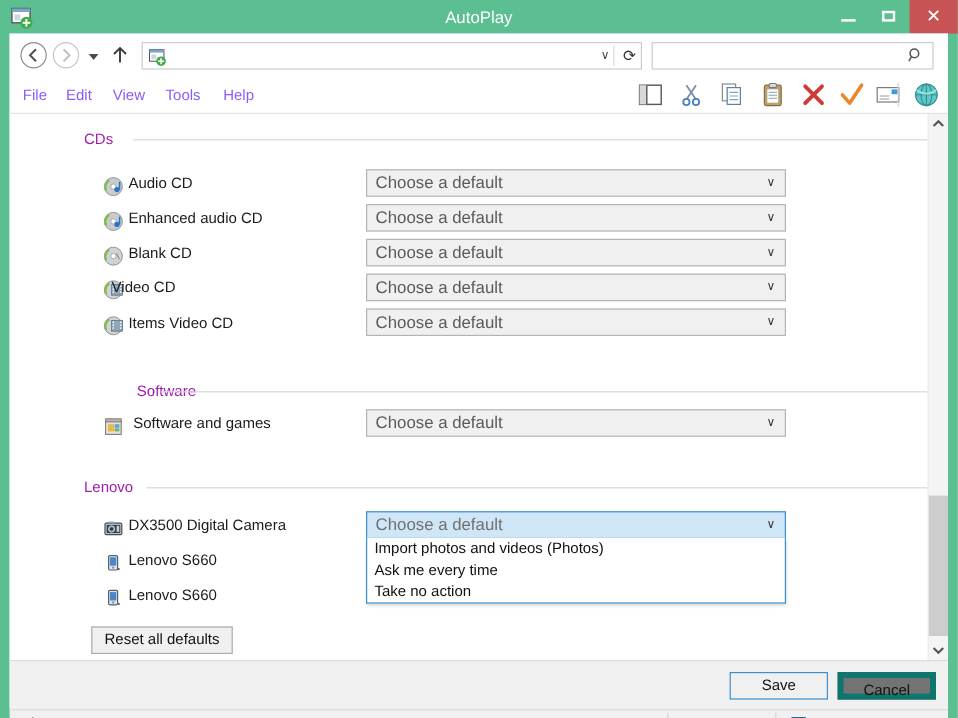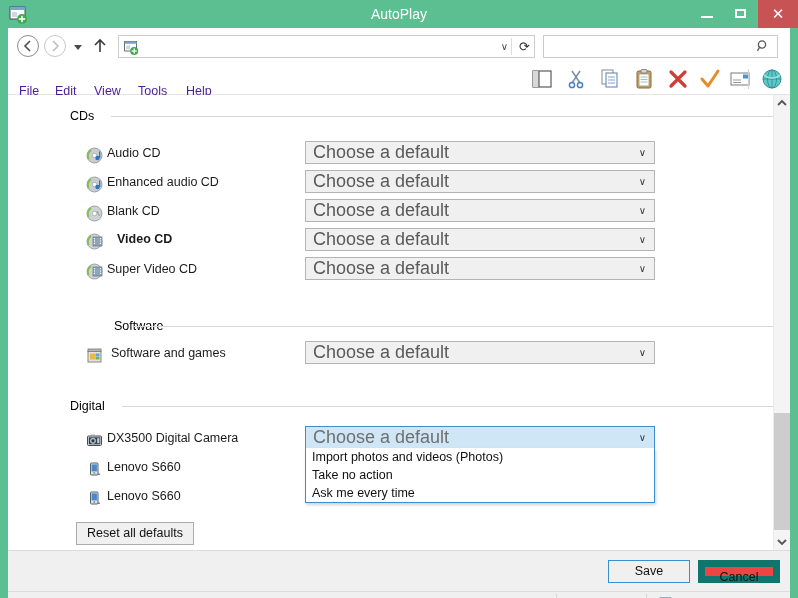--- a/index.html
+++ b/index.html
@@ -137,41 +137,41 @@
   }
 
   
   .menubar {
     position: absolute; left: 0; top: 36px;
     width: 782px; height: 30px;
     background: #ffffff;
     border-bottom: 1px solid #e3e3e3;
   }
   .menu-item {
-    position: absolute; top: 12px; height: 30px; line-height: 30px;
-    font-size: 12.5px; color: #4c1d95;
+    position: absolute; top: 0; height: 30px; line-height: 30px;
+    font-size: 12.5px; color: #8b5cf6;
   }
   .toolbar-icon {
     position: absolute; top: 4px; width: 24px; height: 22px;
   }
   .tb-divider {
     position: absolute; left: 740px; top: 5px; width: 1px; height: 20px; background: #d0d0d0;
   }
 
   
   .content {
     position: absolute; left: 0; top: 67px;
     width: 782px; height: 455px;
     background: #ffffff;
     overflow: hidden;
   }
 
   .group-head {
     position: absolute;
-    font-size: 12.5px; color: #000000;
+    font-size: 12.5px; color: #a21caf;
     white-space: nowrap;
   }
   .group-rule {
     position: absolute; height: 1px; background: #d6d6d6;
   }
 
   .row-label {
     position: absolute;
     font-size: 12.5px; color: #1b1b1b;
     white-space: nowrap;
@@ -182,21 +182,21 @@
 
   .combo {
     position: absolute;
     width: 350px; height: 23px;
     background: #f0f0f0;
     border: 1px solid #b4b4b4;
     box-sizing: border-box;
   }
   .combo-text {
     position: absolute; left: 7px; top: 0; height: 21px; line-height: 21px;
-    font-size: 18px; color: #5a5a5a;
+    font-size: 14px; color: #5a5a5a;
   }
   .combo-caret {
     position: absolute; right: 8px; top: 0; height: 21px; line-height: 21px;
     font-size: 10px; color: #3a3a3a;
   }
 
   
   .combo-open {
     background: #cfe6f7;
     border: 1px solid #3c8fce;
@@ -257,22 +257,22 @@
     position: absolute; left: 0; top: 522px;
     width: 782px; height: 40px;
     background: #f0f0f0;
     border-top: 1px solid #dcdcdc;
   }
   .action-btn {
     position: absolute; top: 9px;
     height: 23px; width: 82px;
     font-size: 12.5px; color: #111;
     line-height: 21px; text-align: center;
-    background: #ef4444;
-    border: 7px solid #0f766e;
+    background: #737373;
+    border: 5px solid #0f766e;
     box-sizing: border-box;
   }
   .btn-save { left: 600px; border: 1px solid #3c8fce; background: #f0f0f0; }
   .btn-cancel { left: 690px; }
 
   
   .statusbar {
     position: absolute; left: 0; top: 563px;
     width: 782px; height: 24px;
     background: #f0f0f0;
@@ -501,40 +501,40 @@
           <path d="M2.5 12 A7.5 7.5 0 0 1 5 3" fill="none" stroke="#7fc04a" stroke-width="2"></path>
           <rect x="7" y="4" width="9" height="9" fill="#8fa5b8" stroke="#5f7486" stroke-width="0.7"></rect>
           <rect x="7.8" y="5" width="1.2" height="1.2" fill="#fff"></rect>
           <rect x="7.8" y="7.4" width="1.2" height="1.2" fill="#fff"></rect>
           <rect x="7.8" y="9.8" width="1.2" height="1.2" fill="#fff"></rect>
           <rect x="14" y="5" width="1.2" height="1.2" fill="#fff"></rect>
           <rect x="14" y="7.4" width="1.2" height="1.2" fill="#fff"></rect>
           <rect x="14" y="9.8" width="1.2" height="1.2" fill="#fff"></rect>
         </svg>
       </span>
-      <div class="row-label" style="left:109px; top:137px;font-weight:bold;">Video CD</div>
+      <div class="row-label" style="left:85px; top:137px;">Video CD</div>
       <div class="combo" style="left:297px; top:133px;">
         <span class="combo-text">Choose a default</span>
         <span class="combo-caret">∨</span>
       </div>
 
       <span class="row-icon" style="left:78px; top:168px;">
         <svg width="17" height="17" viewBox="0 0 17 17">
           <circle cx="8.5" cy="8.5" r="7.5" fill="#cfd3d6" stroke="#8d9194" stroke-width="0.8"></circle>
           <path d="M2.5 12 A7.5 7.5 0 0 1 5 3" fill="none" stroke="#7fc04a" stroke-width="2"></path>
           <rect x="7" y="4" width="9" height="9" fill="#8fa5b8" stroke="#5f7486" stroke-width="0.7"></rect>
           <rect x="7.8" y="5" width="1.2" height="1.2" fill="#fff"></rect>
           <rect x="7.8" y="7.4" width="1.2" height="1.2" fill="#fff"></rect>
           <rect x="7.8" y="9.8" width="1.2" height="1.2" fill="#fff"></rect>
           <rect x="14" y="5" width="1.2" height="1.2" fill="#fff"></rect>
           <rect x="14" y="7.4" width="1.2" height="1.2" fill="#fff"></rect>
           <rect x="14" y="9.8" width="1.2" height="1.2" fill="#fff"></rect>
         </svg>
       </span>
-      <div class="row-label" style="left:99px; top:167px;">Super Video CD</div>
+      <div class="row-label" style="left:99px; top:167px;">Items Video CD</div>
       <div class="combo" style="left:297px; top:162px;">
         <span class="combo-text">Choose a default</span>
         <span class="combo-caret">∨</span>
       </div>
 
       <div class="group-head" style="left:62px; top:224px;margin-left:44px;">Software</div>
       <div class="group-rule" style="left:126px; top:231px; width:639px;"></div>
 
       <span class="row-icon" style="left:78px; top:252px;">
         <svg width="17" height="17" viewBox="0 0 17 17">
@@ -544,43 +544,43 @@
           <rect x="9.5" y="6.5" width="4" height="3" fill="#58a5d8"></rect>
           <rect x="9.5" y="10" width="4" height="2.5" fill="#6fb45a"></rect>
         </svg>
       </span>
       <div class="row-label" style="left:103px; top:251px;">Software and games</div>
       <div class="combo" style="left:297px; top:246px;">
         <span class="combo-text">Choose a default</span>
         <span class="combo-caret">∨</span>
       </div>
 
-      <div class="group-head" style="left:62px; top:304px;">Digital</div>
+      <div class="group-head" style="left:62px; top:304px;">Lenovo</div>
       <div class="group-rule" style="left:114px; top:311px; width:651px;"></div>
 
       <span class="row-icon" style="left:78px; top:337px;">
         <svg width="17" height="17" viewBox="0 0 17 17">
           <rect x="1.5" y="4" width="14" height="9.5" rx="1" fill="#d9dde0" stroke="#4a4a4a" stroke-width="1"></rect>
           <rect x="2.8" y="5.3" width="11.5" height="7" fill="#2f4050"></rect>
           <circle cx="7" cy="8.8" r="2.6" fill="#7e8f9c" stroke="#cdd5da" stroke-width="0.8"></circle>
           <circle cx="7" cy="8.8" r="1.2" fill="#20303c"></circle>
           <rect x="11.2" y="6.2" width="2.2" height="5" fill="#c8d0d6"></rect>
           <rect x="5" y="2.6" width="4" height="1.6" fill="#9aa3a9"></rect>
         </svg>
       </span>
       <div class="row-label" style="left:99px; top:336px;">DX3500 Digital Camera</div>
 
       <div class="combo combo-open" style="left:297px; top:331px;">
         <span class="combo-text">Choose a default</span>
         <span class="combo-caret">∨</span>
       </div>
       <div class="dropdown-list" style="left:297px; top:353px;">
         <div class="dd-item">Import photos and videos (Photos)</div>
+        <div class="dd-item">Ask me every time</div>
         <div class="dd-item">Take no action</div>
-        <div class="dd-item">Ask me every time</div>
       </div>
 
       <span class="row-icon" style="left:78px; top:366px;">
         <svg width="17" height="17" viewBox="0 0 17 17">
           <rect x="4.5" y="2" width="7.5" height="12" rx="1" fill="#dfe4e8" stroke="#55626c" stroke-width="1"></rect>
           <rect x="5.6" y="3.4" width="5.3" height="7" fill="#4a86c8"></rect>
           <circle cx="8.25" cy="12" r="1" fill="#8a949c"></circle>
           <path d="M12.3 12.6 L13.6 13.9 M12.3 13.9 L13.6 12.6" stroke="#55626c" stroke-width="1"></path>
         </svg>
       </span>

